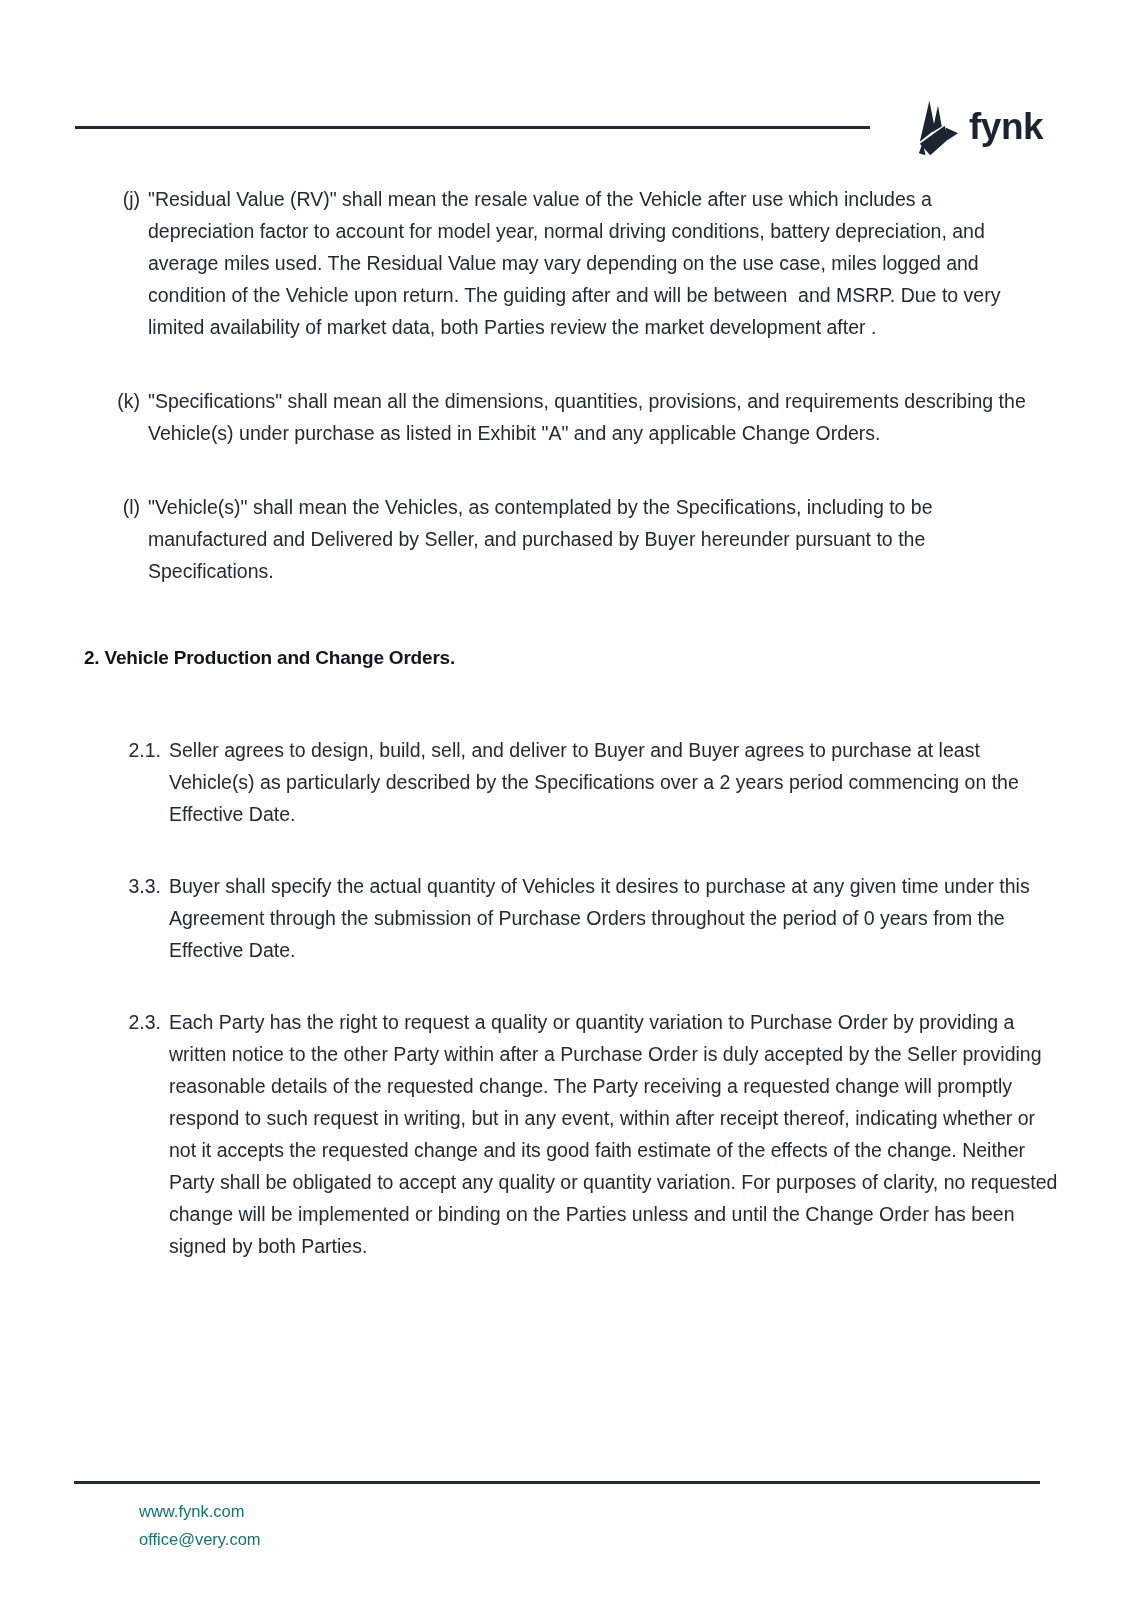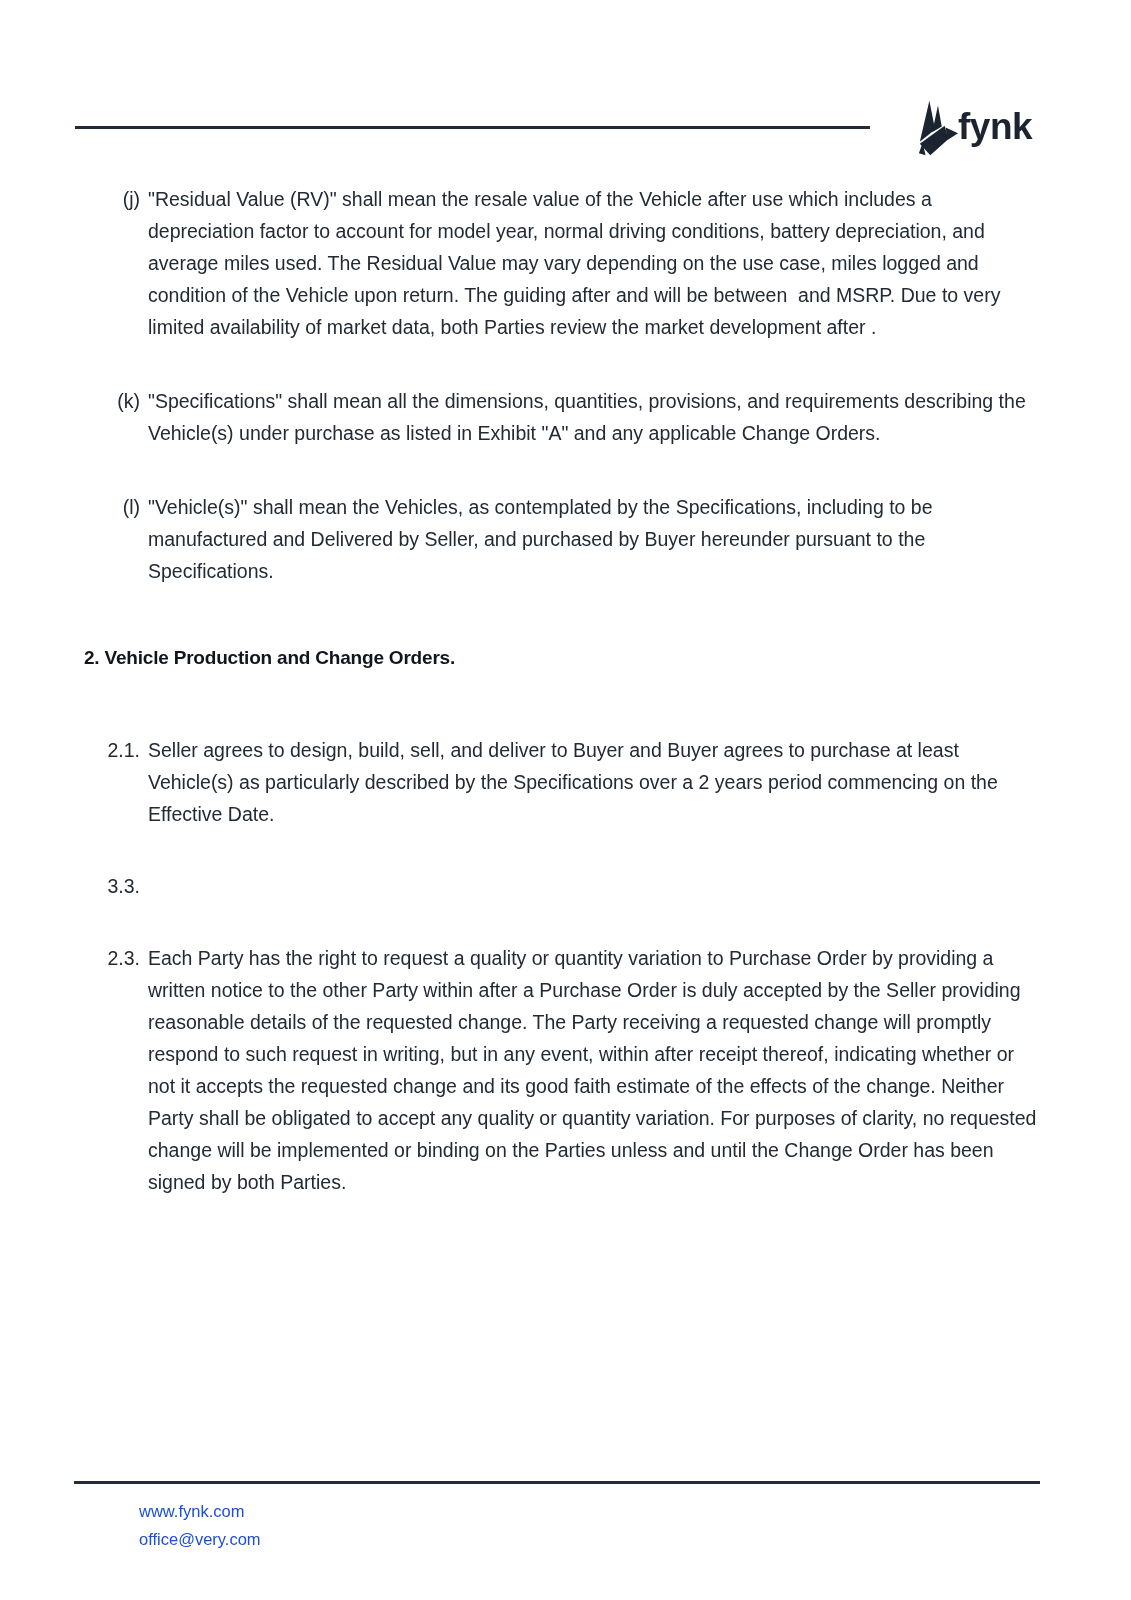--- a/index.html
+++ b/index.html
@@ -21,20 +21,21 @@
     width: 795px;
     height: 3px;
     background: #222a38;
   }
   .logo {
     position: absolute;
     top: 100px;
     left: 916px;
     display: flex;
     align-items: center;
+    gap: 11px;
   }
   .logo svg { display: block; }
   .logo-wordmark {
     font-size: 37px;
     font-weight: bold;
     letter-spacing: -0.5px;
     color: #1b2430;
     line-height: 1;
     padding-bottom: 4px;
   }
@@ -64,38 +65,38 @@
   }
   .definitions .clause:last-child { margin-bottom: 0; }
   .section-heading {
     margin: 51px 0 56px 84px;
     font-size: 19px;
     line-height: 40px;
     font-weight: bold;
     color: #10161f;
     letter-spacing: -0.2px;
   }
-  .clauses .clause { margin-bottom: 40px; }
+  .clauses .clause { margin-bottom: 40px; margin-left: 21px; }
 
   
   .footer-rule {
     position: absolute;
     top: 1481px;
     left: 74px;
     width: 966px;
     height: 3px;
     background: #232b36;
   }
   .footer-text {
     position: absolute;
     top: 1497px;
     left: 139px;
     font-size: 16.5px;
     line-height: 28px;
-    color: #1d4ed8;
+    color: #0f766e;
   }
 </style>
 </head>
 <body>
 
 <div class="page">
 
   <div class="header-rule"></div>
 
   <div class="logo">
@@ -130,20 +131,21 @@
 
     <h2 class="section-heading">2. Vehicle Production and Change Orders.</h2>
 
     <section class="clauses">
       <div class="clause">
         <span class="clause-label">2.1.</span>
         <span class="clause-text">Seller agrees to design, build, sell, and deliver to Buyer and Buyer agrees to purchase at least Vehicle(s) as particularly described by the Specifications over a 2 years period commencing on the Effective Date.</span>
       </div>
       <div class="clause">
         <span class="clause-label">3.3.</span>
+        <span class="clause-text">Buyer shall specify the actual quantity of Vehicles it desires to purchase at any given time under this Agreement through the submission of Purchase Orders throughout the period of 0 years from the Effective Date.</span>
       </div>
       <div class="clause">
         <span class="clause-label">2.3.</span>
         <span class="clause-text">Each Party has the right to request a quality or quantity variation to Purchase Order by providing a written notice to the other Party within after a Purchase Order is duly accepted by the Seller providing reasonable details of the requested change. The Party receiving a requested change will promptly respond to such request in writing, but in any event, within after receipt thereof, indicating whether or not it accepts the requested change and its good faith estimate of the effects of the change. Neither Party shall be obligated to accept any quality or quantity variation. For purposes of clarity, no requested change will be implemented or binding on the Parties unless and until the Change Order has been signed by both Parties.</span>
       </div>
     </section>
 
   </main>
 
   <footer>

